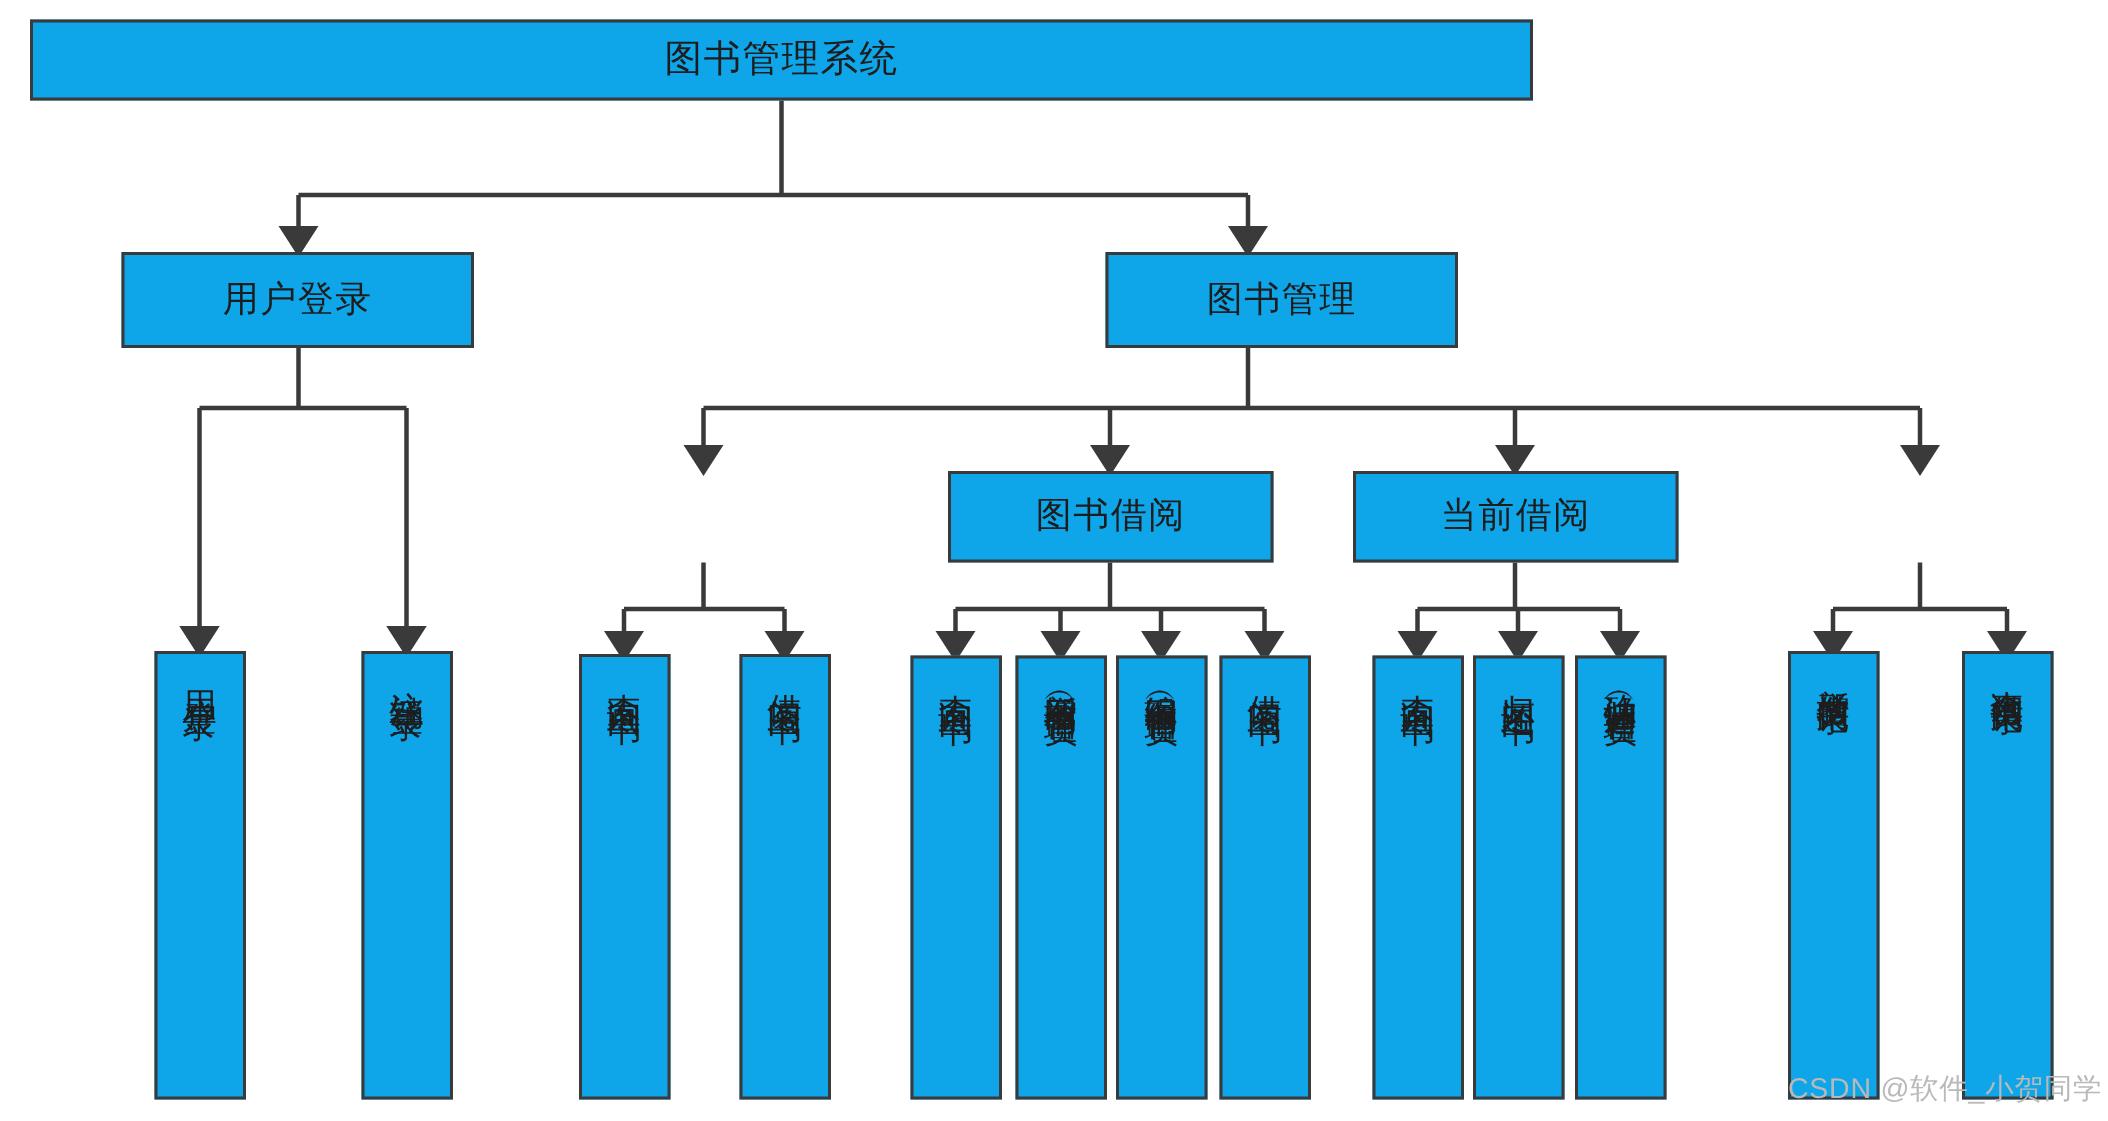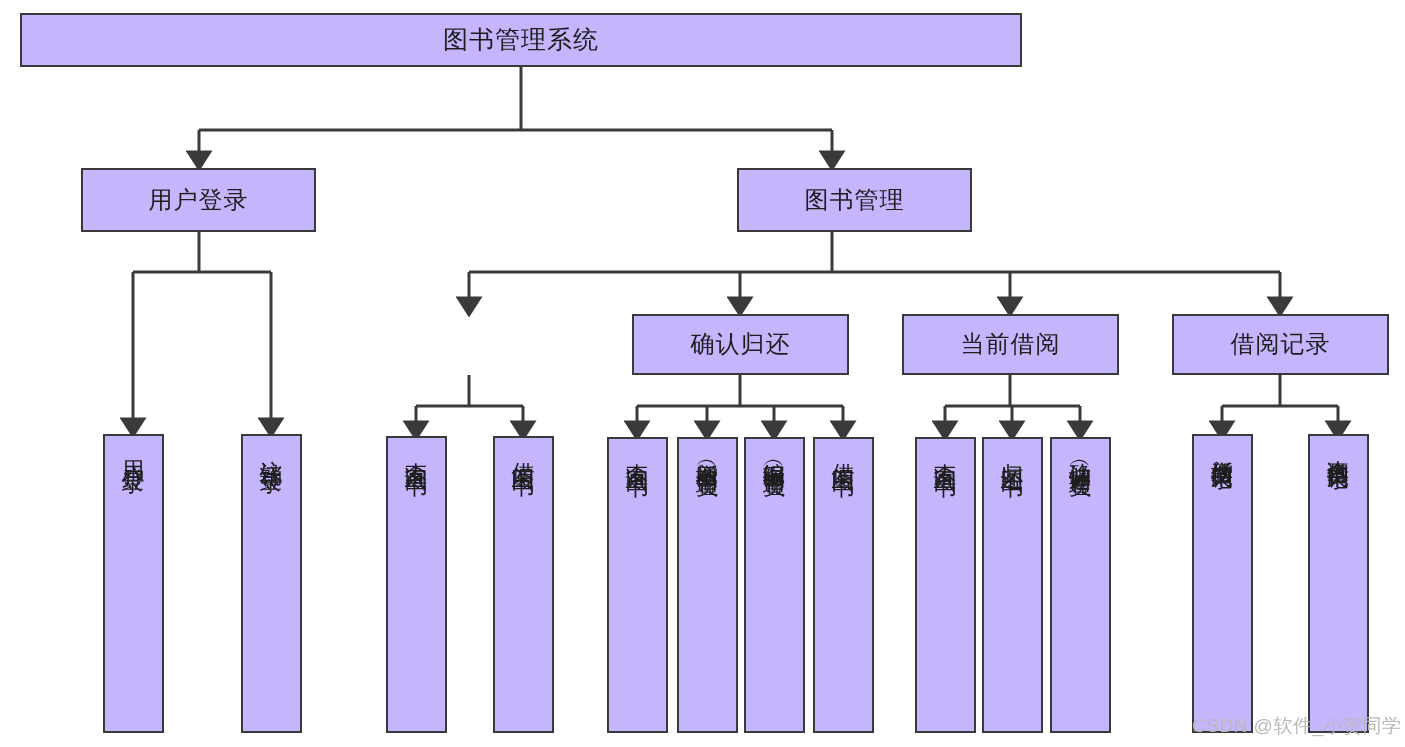--- a/index.html
+++ b/index.html
@@ -23,21 +23,21 @@
     position: absolute;
     left: 0;
     top: 0;
     width: 1405px;
     height: 747px;
     pointer-events: none;
   }
   .node {
     position: absolute;
     box-sizing: border-box;
-    background: #c4b5fd;
+    background: #0ea5e9;
     border: 2.5px solid #3a3a3a;
     display: flex;
     align-items: center;
     justify-content: center;
     text-align: right;
     color: #1d1d1d;
   }
   .node-label {
     display: block;
     line-height: 1.18;
@@ -139,28 +139,25 @@
   </div>
 
   <div class="node horiz" style="left:81px; top:168px; width:235px; height:64px;">
     <span class="node-label">用户登录</span>
   </div>
   <div class="node horiz" style="left:737px; top:168px; width:235px; height:64px;">
     <span class="node-label">图书管理</span>
   </div>
 
   <div class="node horiz" style="left:632px; top:314px; width:217px; height:61px;">
-    <span class="node-label">确认归还</span>
+    <span class="node-label">图书借阅</span>
   </div>
   <div class="node horiz" style="left:902px; top:314px; width:217px; height:61px;">
     <span class="node-label">当前借阅</span>
   </div>
-  <div class="node horiz" style="left:1172px; top:314px; width:217px; height:61px;">
-    <span class="node-label">借阅记录</span>
-  </div>
 
   <div class="node vert" style="left:103px; top:434px; width:61px; height:299px;">
     <span class="node-label">用户登录</span>
   </div>
   <div class="node vert" style="left:241px; top:434px; width:61px; height:299px;">
     <span class="node-label">注销登录</span>
   </div>
 
   <div class="node vert" style="left:386px; top:436px; width:61px; height:297px;">
     <span class="node-label">查询图书</span>

